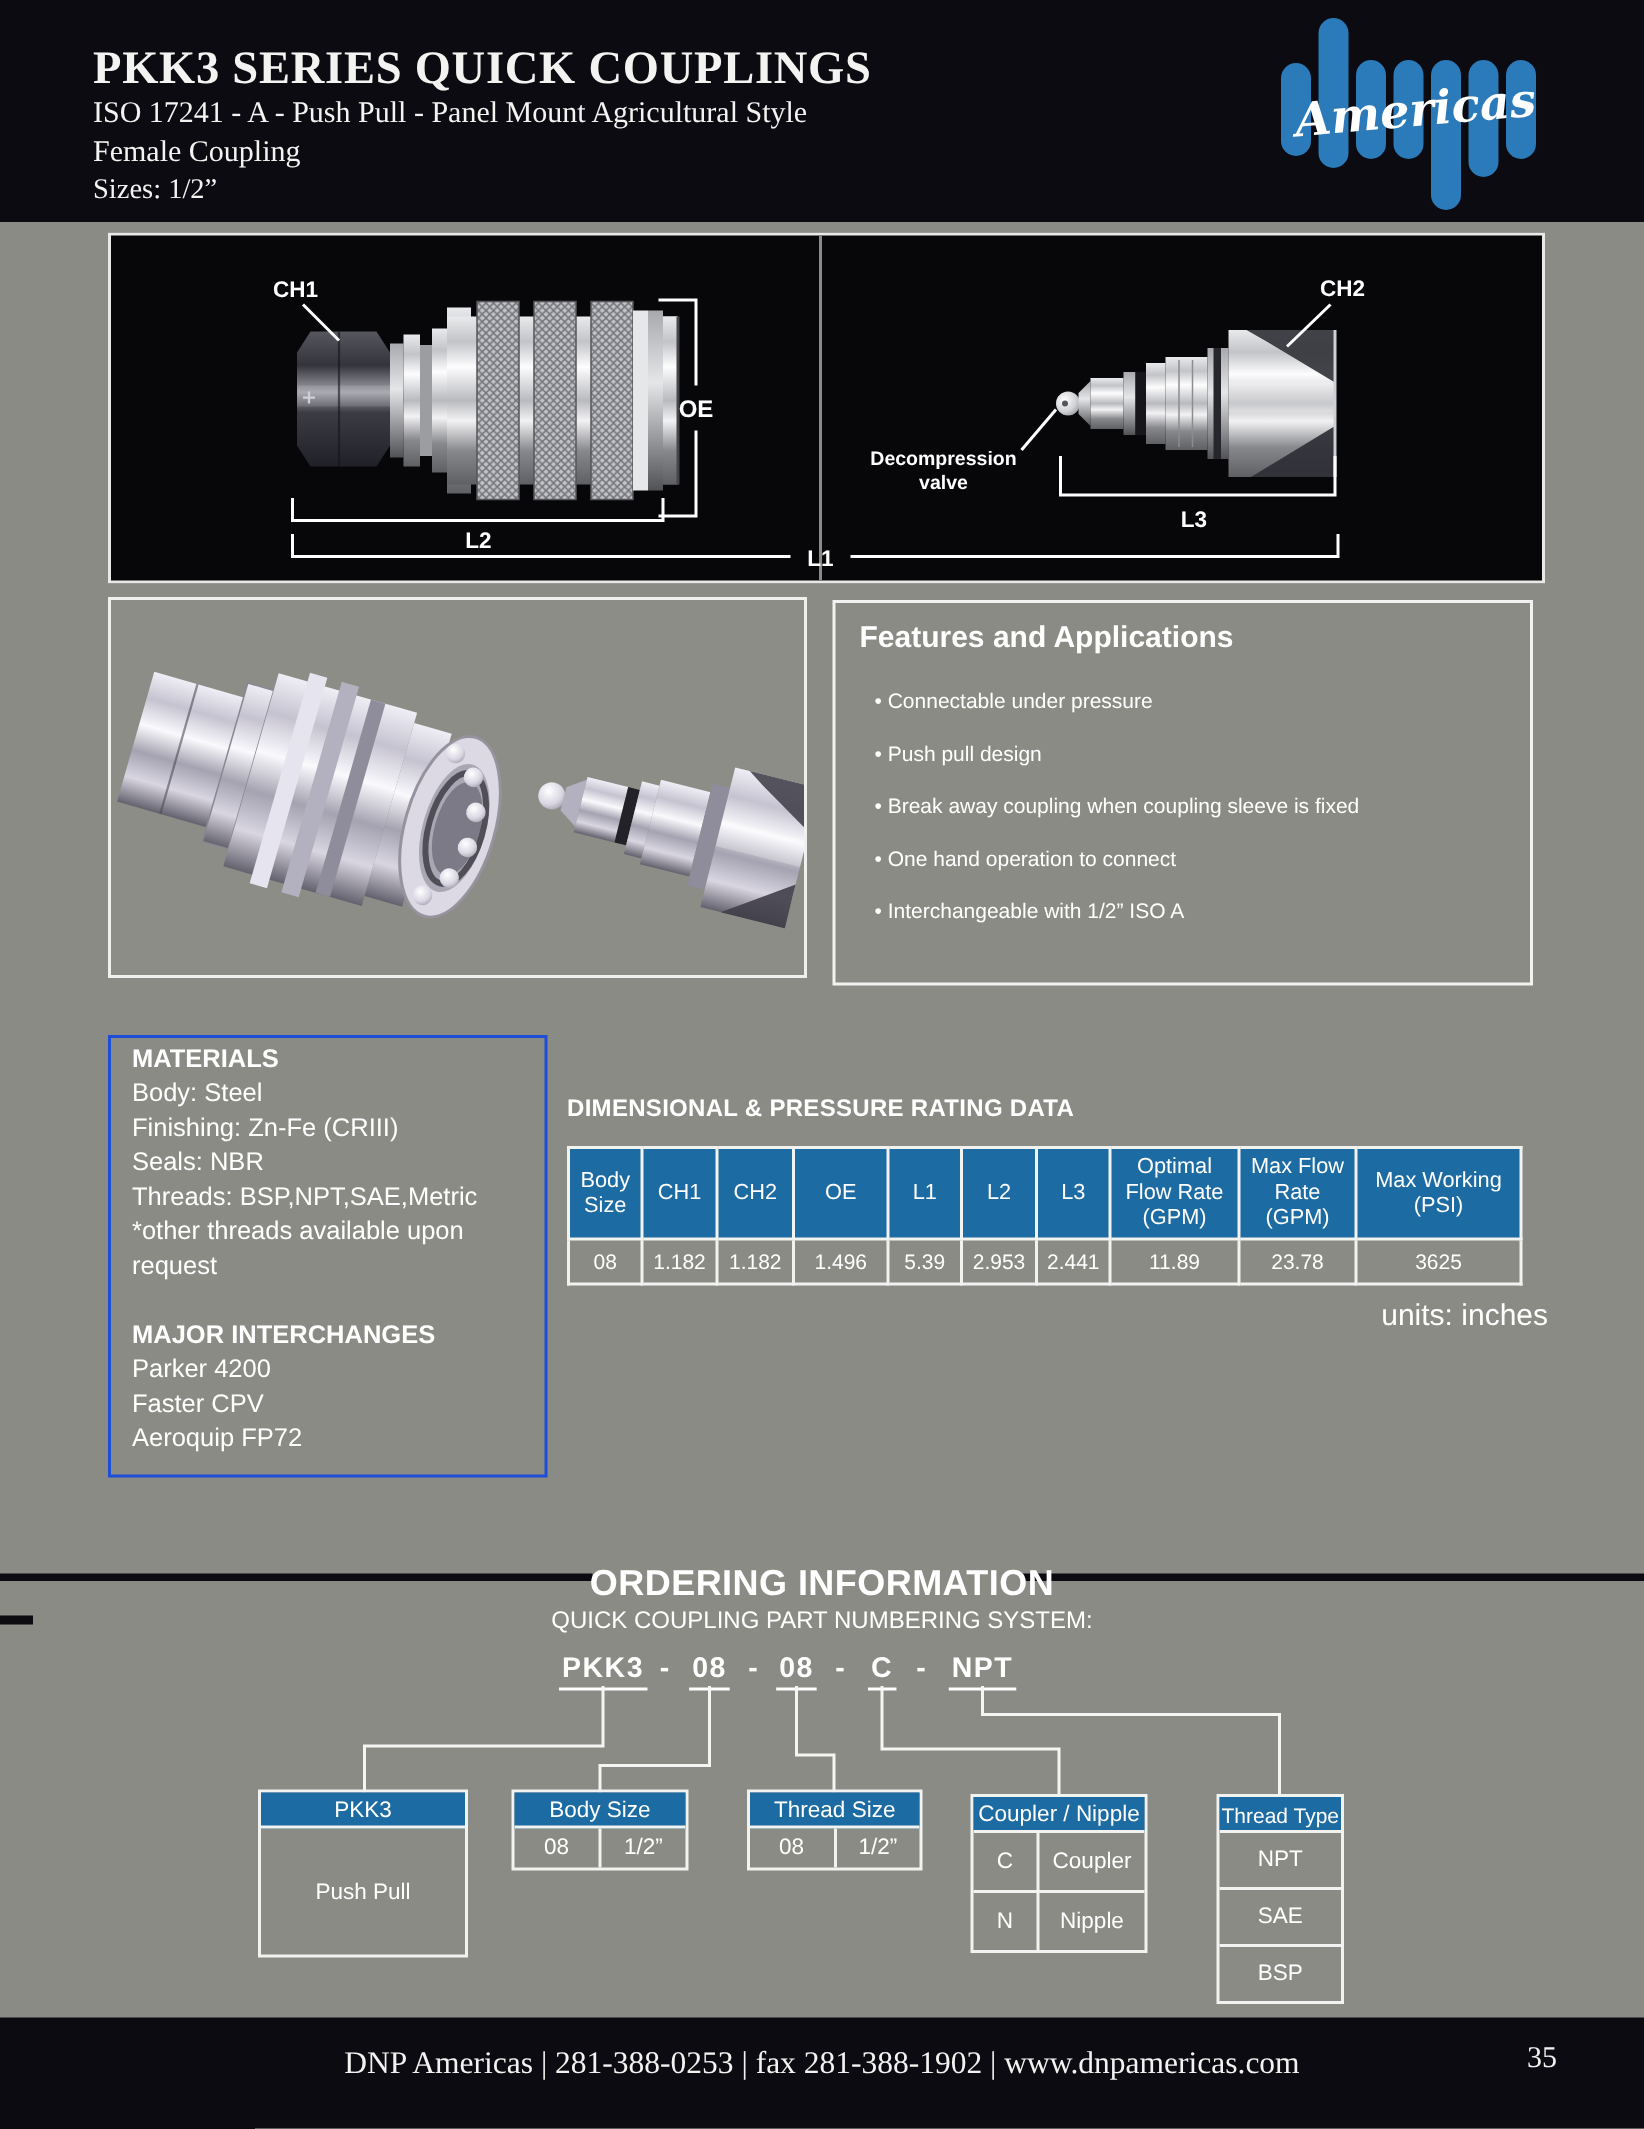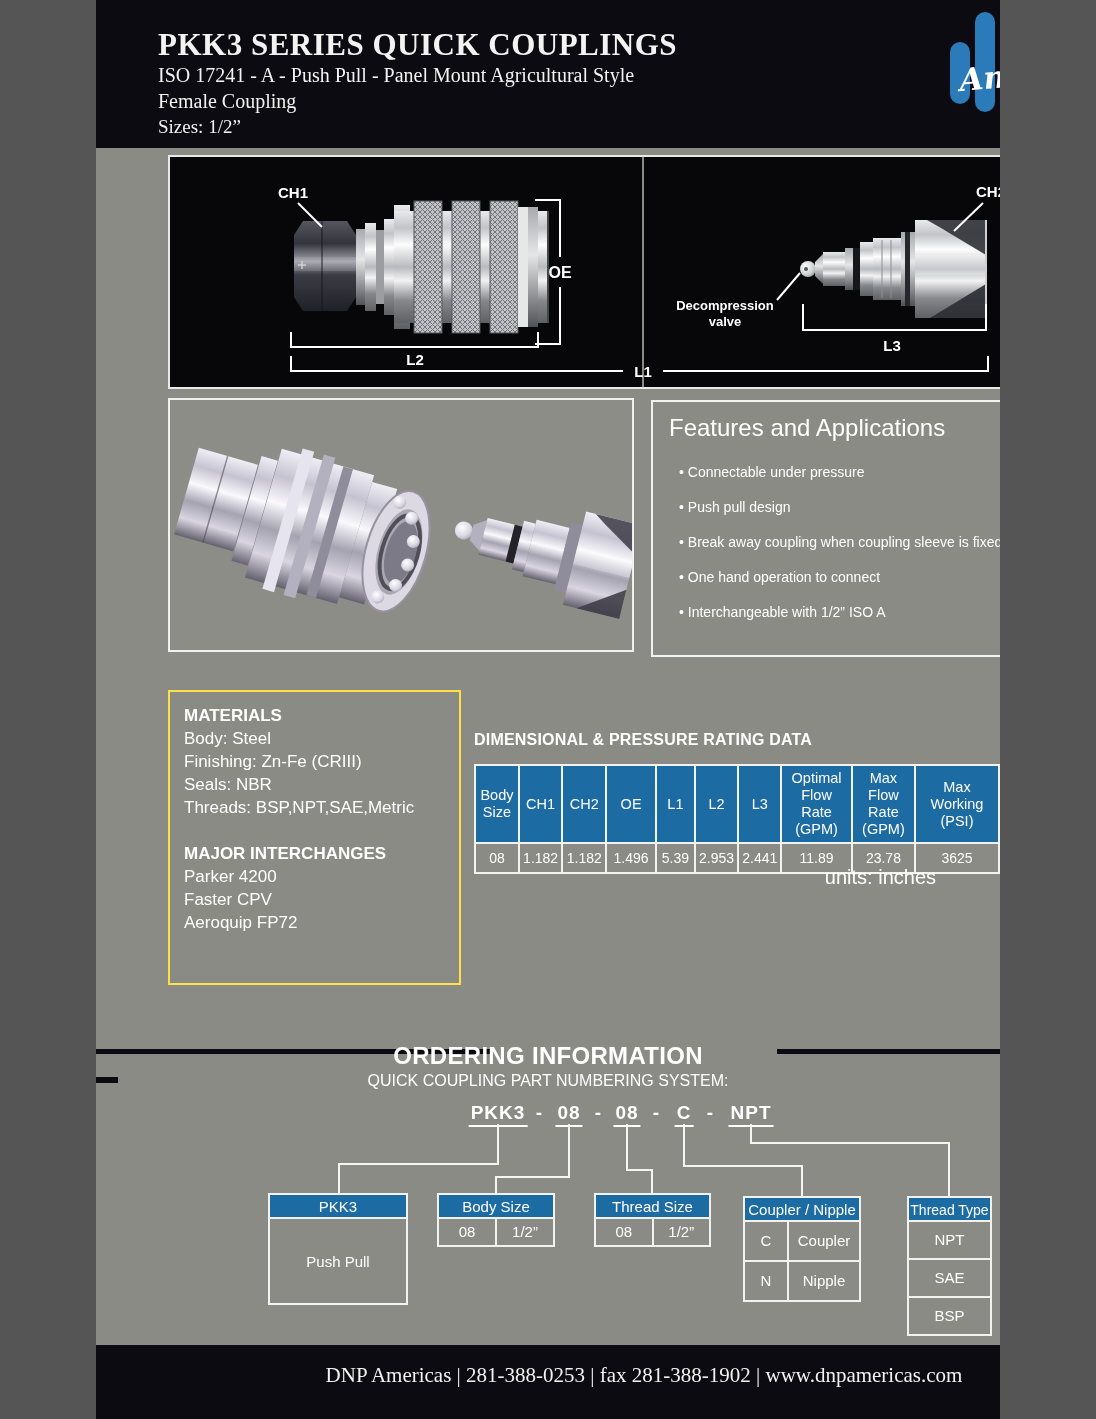--- a/index.html
+++ b/index.html
@@ -1,18 +1,18 @@
 <!DOCTYPE html>
 <html><head>
 <meta charset="utf-8">
 <style>
   * { margin:0; padding:0; box-sizing:border-box; }
   html,body { background:#555; }
   .page {
-    position:relative; width:904px; height:1419px; margin:0 auto;
+    position:relative; width:1096px; height:1419px; margin:0 auto;
     background:#8b8b85; overflow:hidden;
     font-family:"Liberation Sans", sans-serif;
   }
   
   .header {
     position:absolute; left:0; top:0; width:1096px; height:148px;
     background:#0b0b11; color:#f3f3f1;
     font-family:"Liberation Serif", serif;
   }
   .header .title   { position:absolute; left:62px; top:27px; font-size:31px; font-weight:bold; letter-spacing:.5px; }
@@ -30,28 +30,28 @@
   
   .photo-panel {
     position:absolute; left:72px; top:398px; width:466px; height:254px;
     background:#8d8d87; border:2px solid #f0f0ee;
   }
   
   .features-box {
     position:absolute; left:555px; top:400px; width:467px; height:257px;
     border:2px solid #f2f2f0; color:#fff;
   }
-  .features-box h2 { margin:12px 0 13px 16px; font-size:24px; font-weight:normal; }
+  .features-box h2 { margin:12px 0 13px 16px; font-size:20px; font-weight:bold; }
   .features-box ul { list-style:none; margin:22px 0 0 26px; }
   .features-box li { font-size:14px; height:18px; margin-bottom:17px; white-space:nowrap; }
   .features-box li::before { content:"• "; }
   
   .materials-box {
     position:absolute; left:72px; top:690px; width:293px; height:295px;
-    border:2px solid #fde047; color:#fff; padding:12px 14px;
+    border:2px solid #1d4ed8; color:#fff; padding:2px 14px;
     font-size:17px; line-height:23px;
   }
   .materials-box .bold { font-weight:bold; }
   .materials-box .gap  { height:23px; }
   
   .dim-title {
     position:absolute; left:378px; top:731px; color:#fff;
     font-size:16px; font-weight:bold; letter-spacing:.2px;
   }
   .dim-table { position:absolute; left:378px; top:764px; border-collapse:collapse; table-layout:fixed; }
@@ -294,20 +294,21 @@
       <li>Interchangeable with 1/2” ISO A</li>
     </ul>
   </div>
 
   <div class="materials-box">
     <div class="bold">MATERIALS</div>
     <div>Body: Steel</div>
     <div>Finishing: Zn-Fe (CRIII)</div>
     <div>Seals: NBR</div>
     <div>Threads: BSP,NPT,SAE,Metric</div>
+    <div>*other threads available upon request</div>
     <div class="gap"></div>
     <div class="bold">MAJOR INTERCHANGES</div>
     <div>Parker 4200</div>
     <div>Faster CPV</div>
     <div>Aeroquip FP72</div>
   </div>
 
   <div class="dim-title">DIMENSIONAL &amp; PRESSURE RATING DATA</div>
   <table class="dim-table">
     <colgroup>

